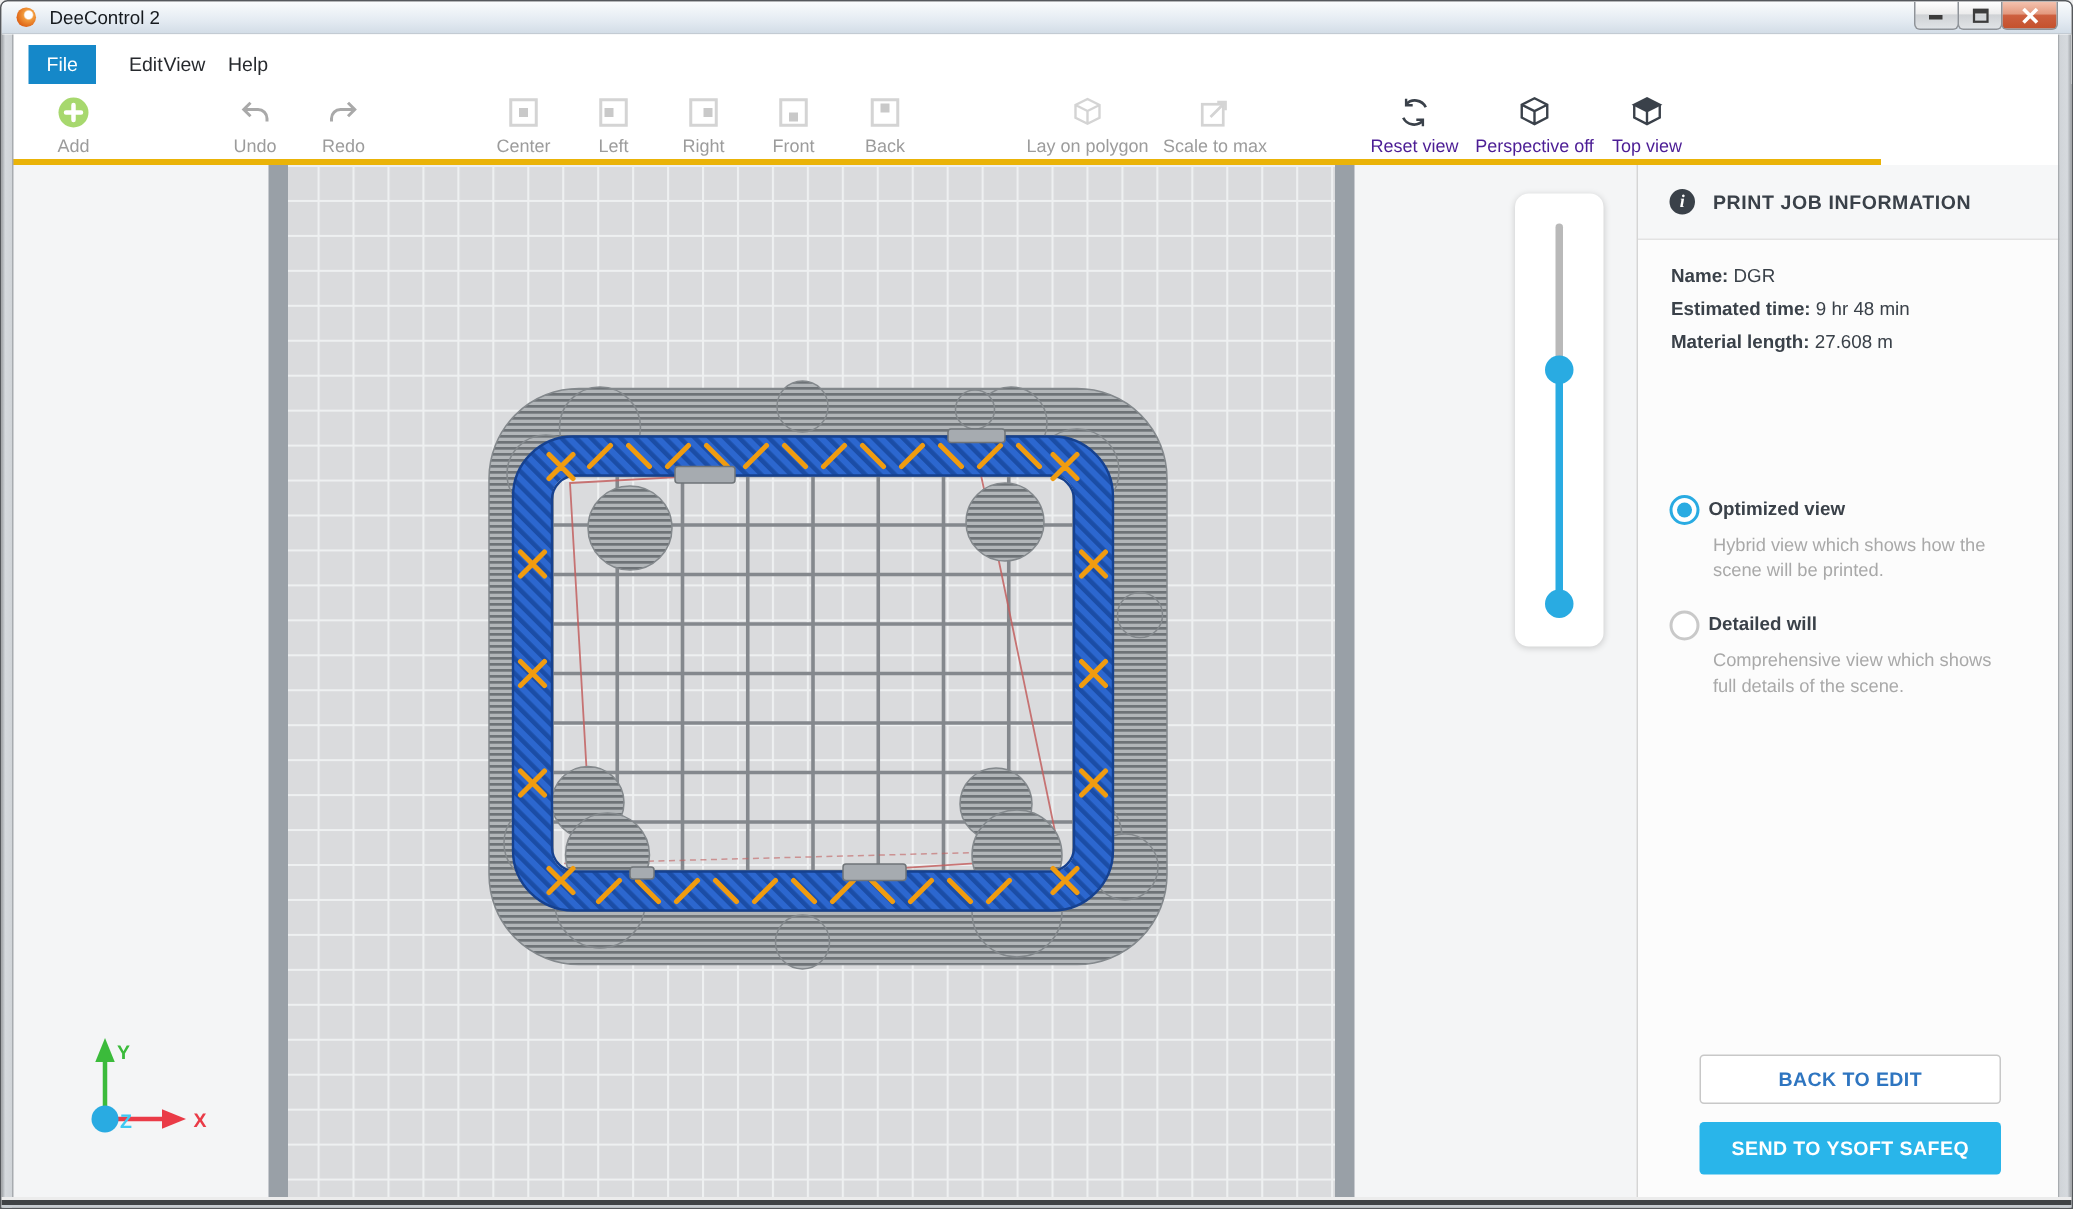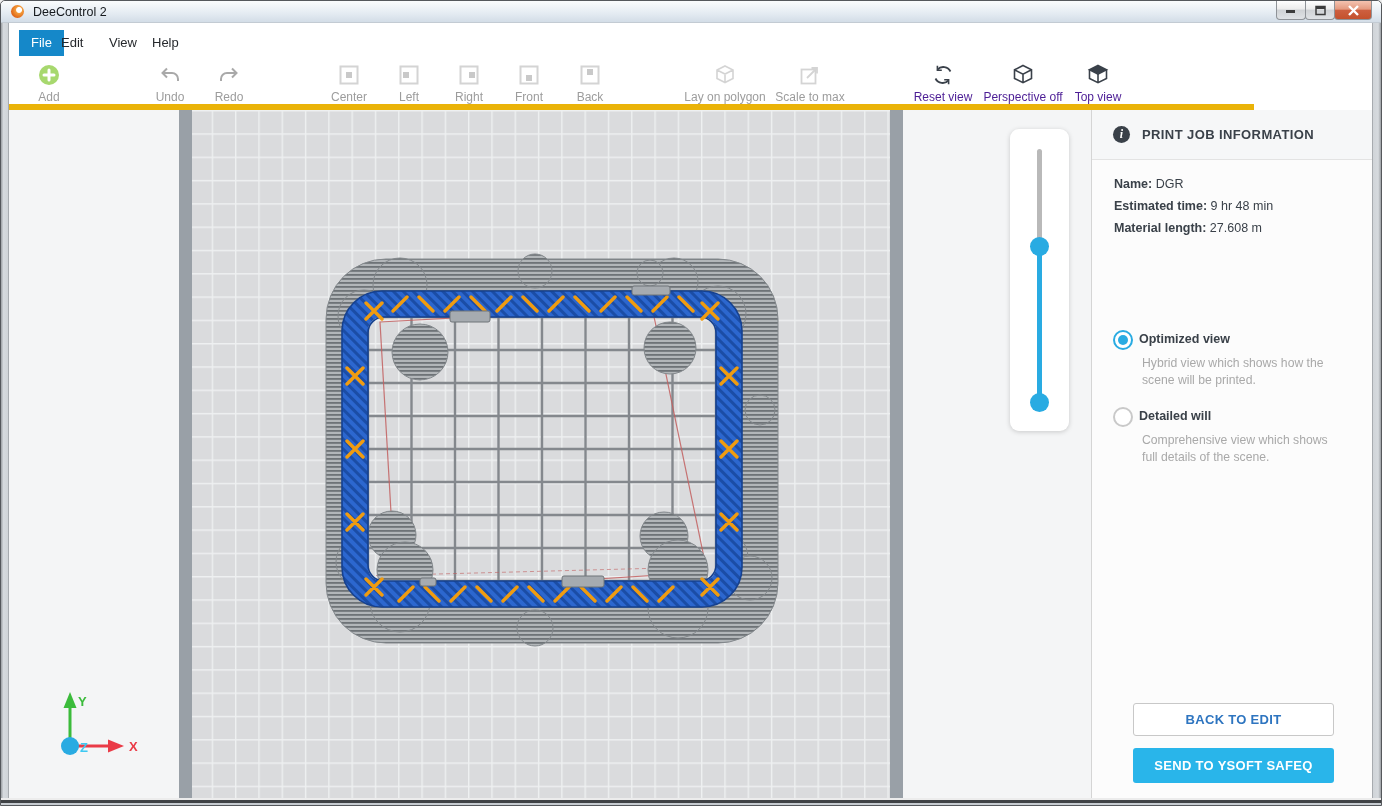--- a/index.html
+++ b/index.html
@@ -23,21 +23,21 @@
   .wbtn.close { width:38px; background:linear-gradient(#f4c3b0,#e49a80 45%,#cd5f3f 52%,#c4512d); }
 
   
   .menubar { position:absolute; left:1px; top:22px; width:1380px; height:33px; background:#fff; }
   .menu-item { position:absolute; top:7px; height:26px; line-height:26px; padding:0 12px;
     font-size:13px; color:#26292d; cursor:default; }
   .menu-item.active { background:#1588c9; color:#fff; }
 
   
   .toolbar { position:absolute; left:1px; top:55px; width:1252px; height:54px; background:#fff;
-    border-bottom:6px solid #eab308; }
+    border-bottom:4px solid #eab308; }
   .tb { position:absolute; top:7px; display:flex; flex-direction:column; align-items:center; }
   .ticon { height:24px; display:flex; align-items:center; justify-content:center; }
   .tlab { font-size:12px; color:#9c9c9c; margin-top:3px; white-space:nowrap; }
   .tb.dark .tlab { color:#4c1d95; }
 
   
   .viewport { position:absolute; left:1px; top:109px; width:1090px; height:688px; }
   .panel { position:absolute; left:1090px; top:109px; width:283px; height:688px; background:#fcfcfc;
     border-left:1px solid #d5d5d5; }
 
@@ -105,21 +105,21 @@
       <div class="wbtn close">
         <svg width="13" height="11">
             <path d="M2 1 L11 10 M11 1 L2 10" stroke="#fff" stroke-width="2.4"></path>
           </svg>
       </div>
     </div>
   </div>
 
   <div class="menubar">
     <div class="menu-item active" style="left:17px">File</div>
-    <div class="menu-item" style="left:47px">Edit</div>
+    <div class="menu-item" style="left:72px">Edit</div>
     <div class="menu-item" style="left:95px">View</div>
     <div class="menu-item" style="left:138px">Help</div>
   </div>
 
   <div class="toolbar">
     <div class="tb" style="left:17px;width:60px">
       <span class="ticon">
         <svg width="22" height="22">
             <circle cx="11" cy="11" r="10" fill="#a7d86e"></circle>
             <path d="M11 6 V16 M6 11 H16" stroke="#fff" stroke-width="3" stroke-linecap="round"></path>

